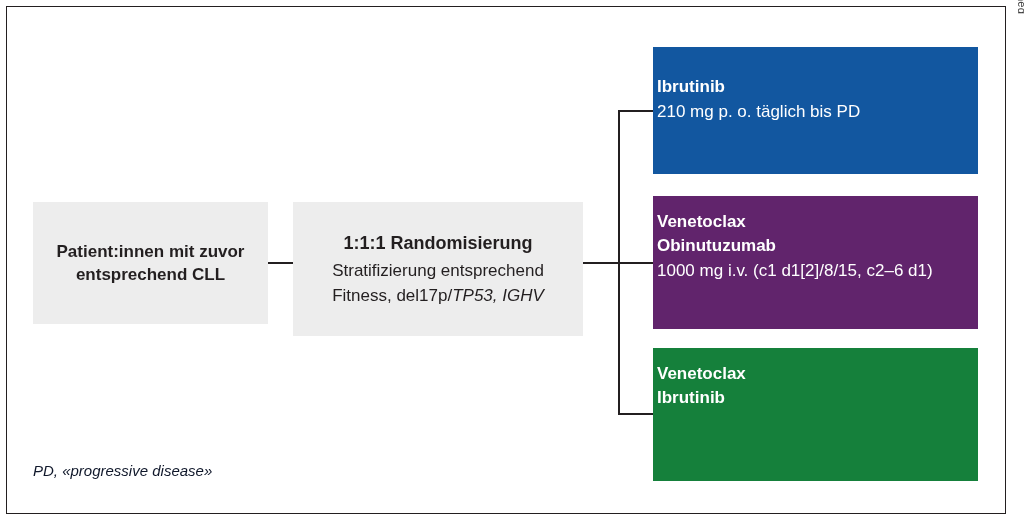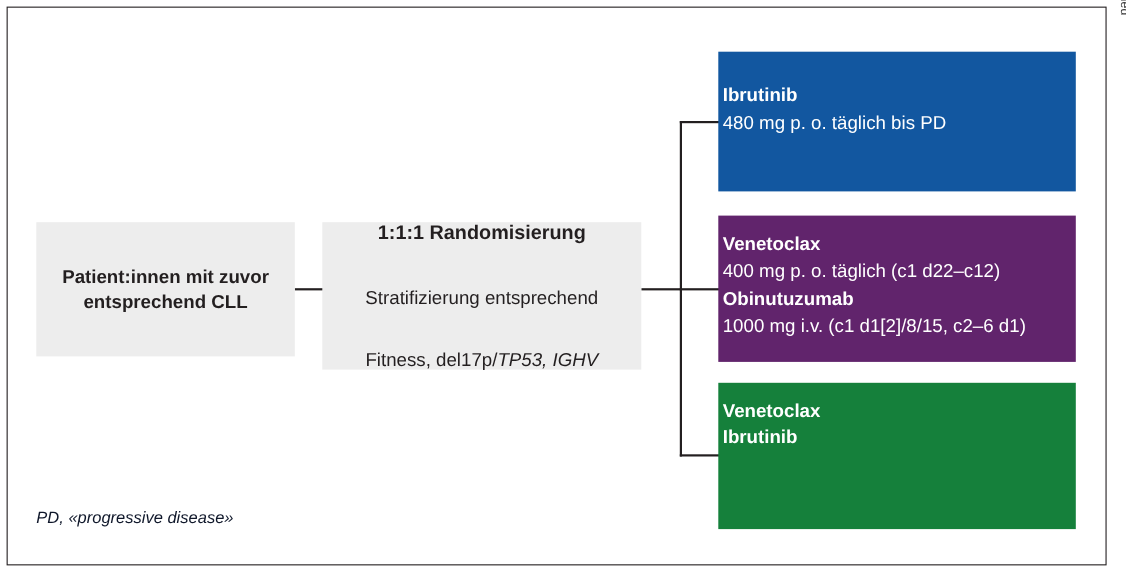--- a/index.html
+++ b/index.html
@@ -64,21 +64,20 @@
     font-weight: bold;
     font-size: 17px;
     line-height: 23px;
   }
   #random-box {
     left: 293px;
     top: 202px;
     width: 290px;
     height: 134px;
     padding: 0 8px;
-    gap: 32px;
   }
   #random-box .title {
     font-weight: bold;
     font-size: 18px;
     line-height: 26px;
     margin-bottom: 2px;
   }
   #random-box .sub {
     font-size: 17px;
     line-height: 25px;
@@ -170,26 +169,25 @@
   </div>
 
   <div class="box grey-box" id="random-box">
     <div class="title">1:1:1 Randomisierung</div>
     <div class="sub">Stratifizierung entsprechend</div>
     <div class="sub"><span>Fitness, del17p/</span><span class="ital">TP53, IGHV</span></div>
   </div>
 
   <div class="box arm-box" id="arm-ibrutinib">
     <div class="drug">Ibrutinib</div>
-    <div class="dose">480 mg p. o. täglich bis PD</div>
+    <div class="dose">210 mg p. o. täglich bis PD</div>
   </div>
 
   <div class="box arm-box" id="arm-venoclax-obinutuzumab">
     <div class="drug">Venetoclax</div>
-    <div class="dose">400 mg p. o. täglich (c1 d22–c12)</div>
     <div class="drug">Obinutuzumab</div>
     <div class="dose">1000 mg i.v. (c1 d1[2]/8/15, c2–6 d1)</div>
   </div>
 
   <div class="box arm-box" id="arm-venetoclax-ibrutinib">
     <div class="drug">Venetoclax</div>
     <div class="drug">Ibrutinib</div>
   </div>
 
   <div class="footnote">PD, «progressive disease»</div>

